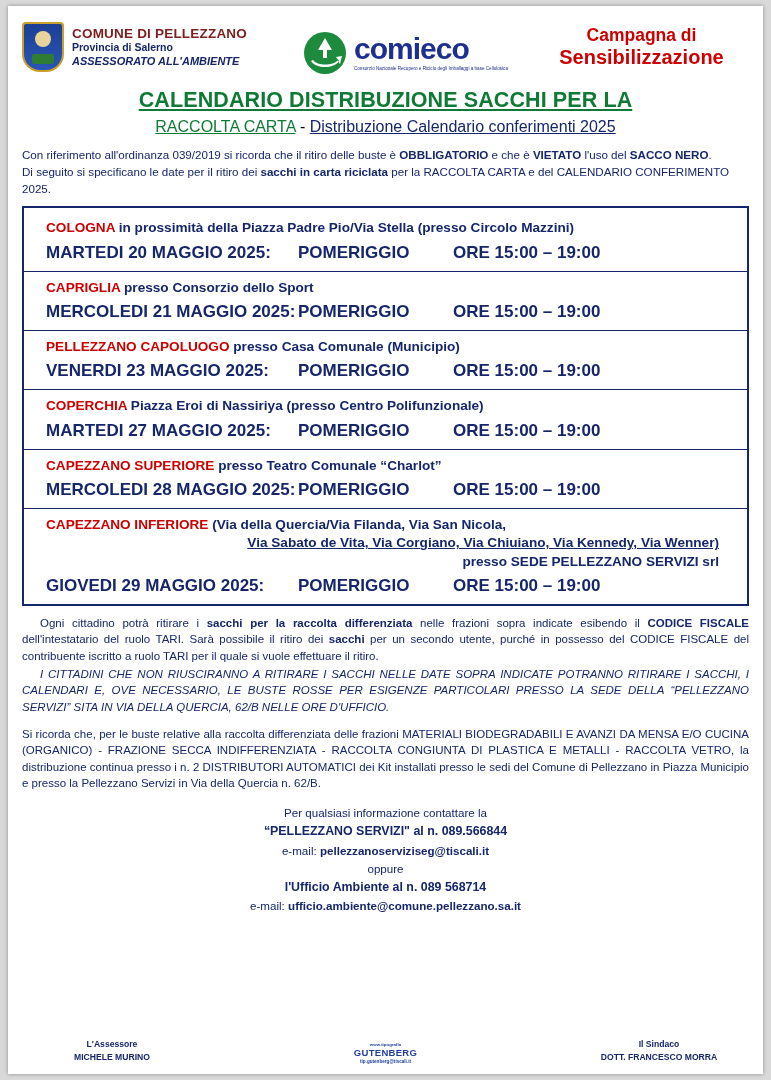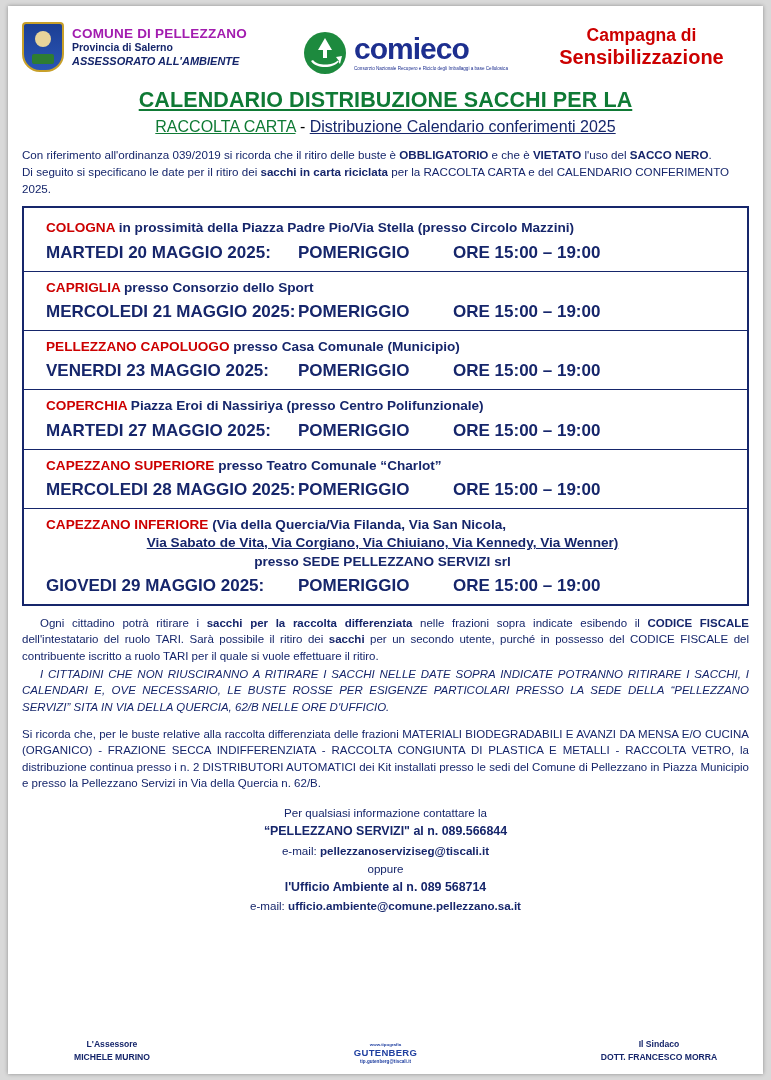--- a/index.html
+++ b/index.html
@@ -36,21 +36,21 @@
   }
   .crest:before{
     content:"";position:absolute;left:50%;top:7px;transform:translateX(-50%);
     width:16px;height:16px;background:#e8d49a;border-radius:50%;
   }
   .crest:after{
     content:"";position:absolute;left:50%;bottom:6px;transform:translateX(-50%);
     width:22px;height:10px;background:#2e7d32;border-radius:2px;
   }
   .hdr-left-txt{line-height:1.15;}
-  .hl1{font-size:13.5px;font-weight:bold;color:#a21caf;letter-spacing:.2px;}
+  .hl1{font-size:13.5px;font-weight:bold;color:#7f1d1d;letter-spacing:.2px;}
   .hl2{font-size:10.5px;font-weight:bold;color:#16266b;}
   .hl3{font-size:11px;font-weight:bold;font-style:italic;color:#16266b;margin-top:2px;}
 
   .hdr-mid{display:flex;align-items:center;gap:7px;width:230px;margin-top:12px;}
   .rec-logo{position:relative;width:44px;height:44px;flex:0 0 auto;}
   .rec-logo svg{display:block}
   .comieco{line-height:1;}
   .comieco .word{font-size:30px;font-weight:bold;color:#1d2f8f;letter-spacing:-1px;}
   .comieco .sub{font-size:4.6px;color:#1d2f8f;display:block;margin-top:2px;line-height:1.35;}
 
@@ -76,21 +76,21 @@
 
   
   .box{
     margin-top:9px;
     border:2px solid #16266b;
     padding:4px 0 0 0;
   }
   .entry{padding:7px 28px 8px 22px;}
   .entry .line1{font-size:13.6px;font-weight:bold;color:#16266b;line-height:1.35;}
   .entry .line1 .place{color:#cc0000;}
-  .entry .center{text-align:center;}
+  .entry .center{text-align:right;}
   .entry .row2{
     display:flex;font-size:17px;font-weight:bold;color:#16266b;margin-top:5px;
   }
   .row2 .c1{width:252px;}
   .row2 .c2{width:155px;}
   .row2 .c3{flex:1;}
   .sep{height:0;border-top:1.5px solid #16266b;margin:0;}
 
   
   .body-text{margin-top:9px;font-size:11.5px;color:#16266b;line-height:1.42;text-align:justify;}

